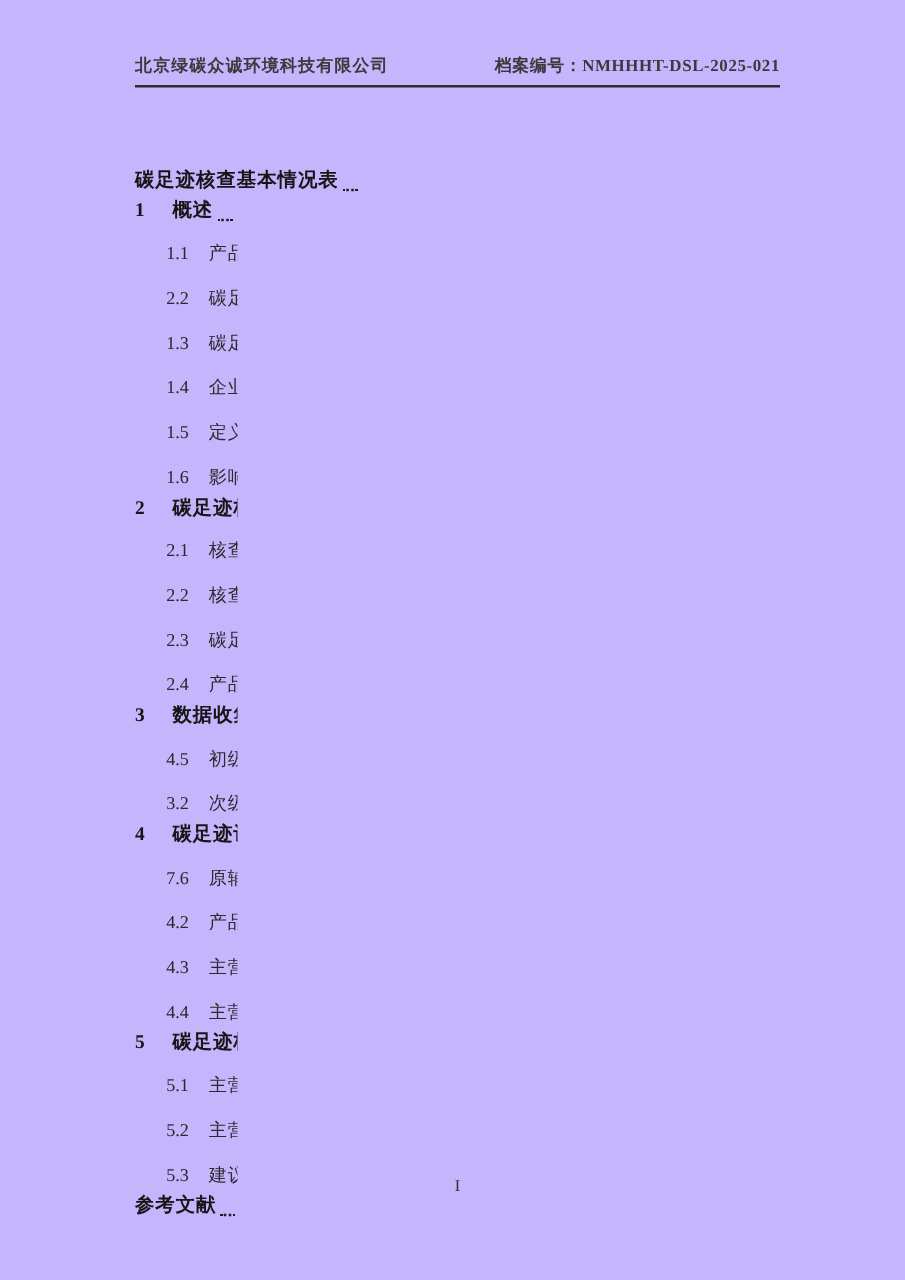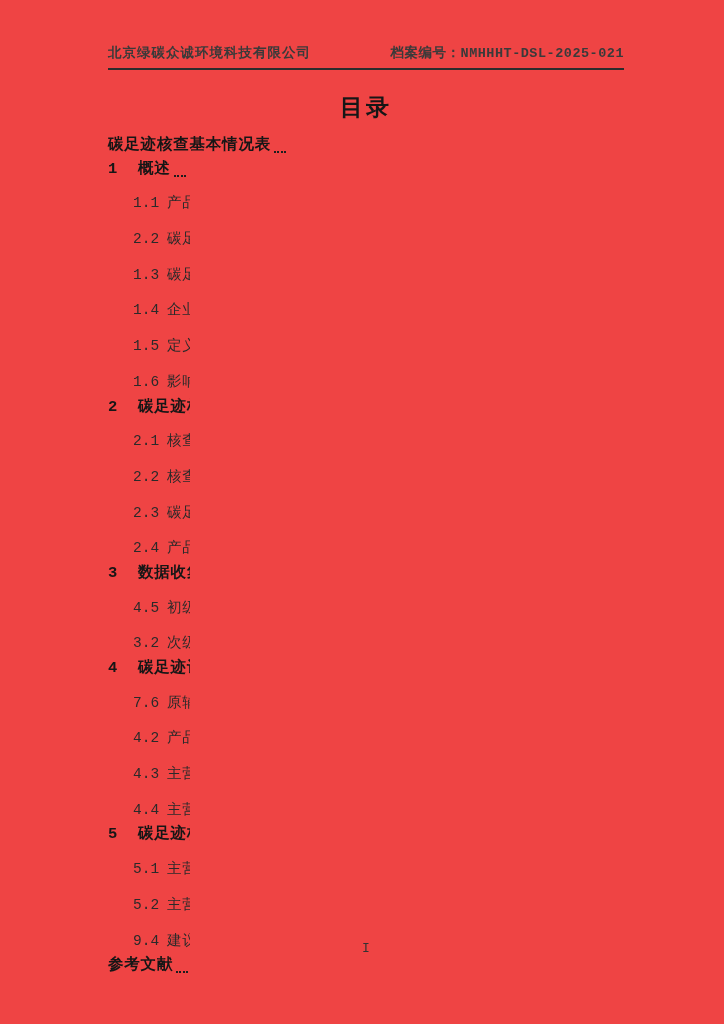--- a/index.html
+++ b/index.html
@@ -3,25 +3,24 @@
 <meta charset="utf-8">
 <style>
   * { margin: 0; padding: 0; box-sizing: border-box; }
   html, body { background: #e8e8e8; }
   body { font-family: "Liberation Serif", "DejaVu Serif", serif; }
 
   .page {
     position: relative;
     width: 724px;
     height: 1024px;
-    background: #ef4444;
+    background: #c4b5fd;
     color: #1f1f1f;
     overflow: hidden;
     margin: 0 auto;
-    font-family: Liberation Mono, monospace;
   }
 
   
   .header {
     position: absolute;
     top: 44px;
     left: 108px;
     right: 100px;
     display: flex;
     justify-content: space-between;
@@ -108,21 +107,20 @@
 </head>
 <body>
 
 <div class="page">
 
   <div class="header">
     <span>北京绿碳众诚环境科技有限公司</span>
     <span class="doc-no"><span>档案编号：</span><span>NMHHHT-DSL-2025-021</span></span>
   </div>
 
-  <div class="title">目录</div>
 
   <div class="toc" id="toc">
       <div class="toc-row level0 bold">
         <span class="label">碳足迹核查基本情况表</span>
         <span class="leader"></span>
         <span class="page">1</span>
       </div>
       <div class="toc-row level1 bold">
         <span class="num">1</span>
         <span class="label">概述</span>
@@ -255,21 +253,21 @@
         <span class="leader"></span>
         <span class="page">20</span>
       </div>
       <div class="toc-row level2">
         <span class="num">5.2</span>
         <span class="label">主营产品全过程碳足迹贡献识别</span>
         <span class="leader"></span>
         <span class="page">20</span>
       </div>
       <div class="toc-row level2">
-        <span class="num">9.4</span>
+        <span class="num">5.3</span>
         <span class="label">建议</span>
         <span class="leader"></span>
         <span class="page">21</span>
       </div>
       <div class="toc-row level0 bold">
         <span class="label">参考文献</span>
         <span class="leader"></span>
         <span class="page">22</span>
       </div>
     </div>

